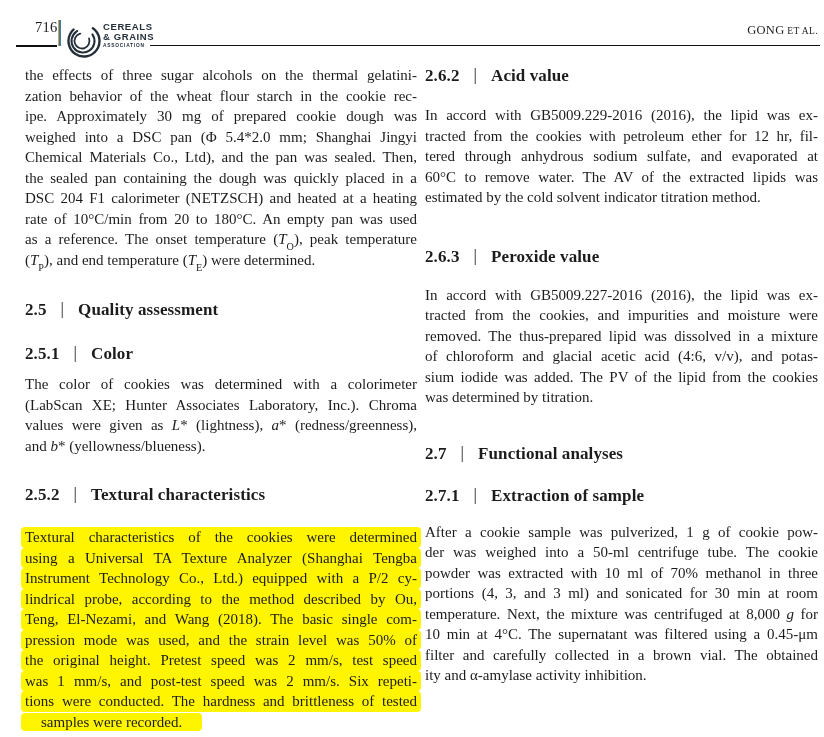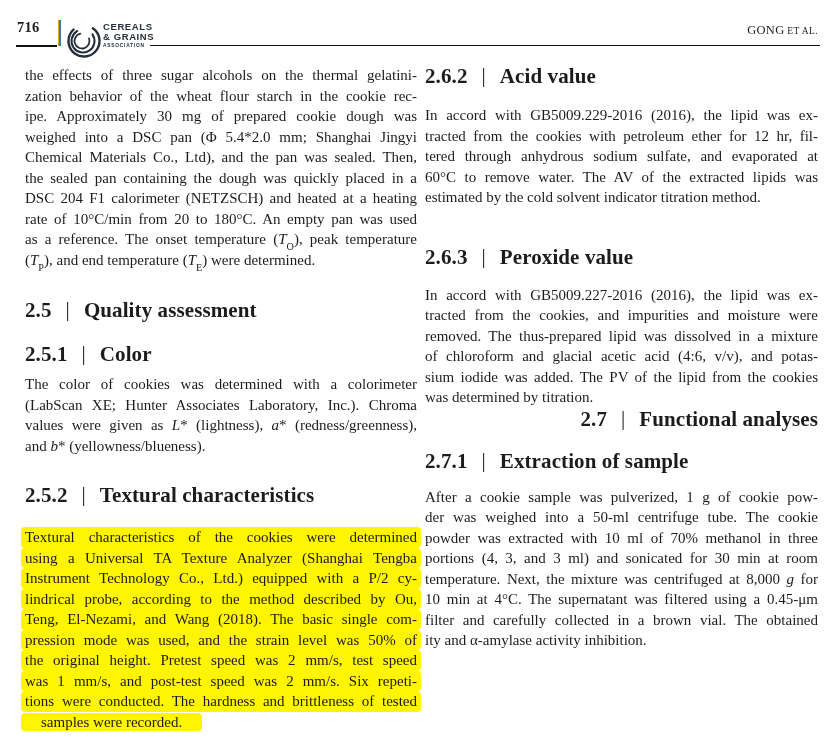--- a/index.html
+++ b/index.html
@@ -13,22 +13,22 @@
   html,body{margin:0;padding:0;}
   body{
     width:824px;height:737px;overflow:hidden;background:#ffffff;
     font-family:"Liberation Serif", serif;color:var(--text);
   }
   .page{position:relative;width:824px;height:737px;}
 
   
   .header{position:absolute;left:0;top:0;width:824px;height:60px;}
   .pagenum{
-    position:absolute;left:17px;top:19px;
-    font-size:14.5px;font-weight:bold;letter-spacing:.3px;
+    position:absolute;left:35px;top:19px;
+    font-size:14.5px;font-weight:normal;letter-spacing:.3px;
   }
   .pagenum-rule{position:absolute;left:16px;top:45px;width:41px;height:1.5px;background:var(--rule);}
   .vbar{position:absolute;left:58px;top:20px;width:3px;height:26px;
     background:linear-gradient(to right, var(--bar-gold) 0 45%, var(--bar-blue) 45% 100%);}
   .rule-right{position:absolute;left:150px;top:45px;width:670px;height:1.3px;background:var(--rule);}
   .logo{position:absolute;left:62px;top:18px;width:100px;height:44px;}
   .logo-text{
     position:absolute;left:41px;top:4px;
     font-family:"Liberation Sans", sans-serif;color:var(--logo);
     font-weight:bold;line-height:10px;font-size:9.5px;letter-spacing:.6px;white-space:nowrap;
@@ -40,35 +40,35 @@
   
   .col{position:absolute;top:65px;font-size:15px;line-height:20.5px;}
   .col-left{left:25px;width:392px;}
   .col-right{left:425px;width:393px;}
 
   .para .line{text-align:justify;text-align-last:justify;white-space:normal;}
   .para .line.last{text-align-last:left;}
 
   
   .sec{
-    margin:0;font-size:21px;font-weight:bold;line-height:22px;
+    margin:0;font-size:17px;font-weight:bold;line-height:22px;
     white-space:nowrap;letter-spacing:.1px;
   }
   .sec .sep{font-weight:400;margin:0 14px;position:relative;top:-1px;}
 
   
   .mt-h25{margin-top:29px;}
   .mt-h251{margin-top:22px;}
   .mt-color{margin-top:9px;}
   .mt-h252{margin-top:28px;}
   .mt-hl{margin-top:21px;}
   .mt-acid{margin-top:18px;}
   .mt-h263{margin-top:38px;}
   .mt-perox{margin-top:17px;}
-  .mt-h27{text-align:right;}
+  .mt-h27{margin-top:35px;}
   .mt-h271{margin-top:20px;}
   .mt-extr{margin-top:15px;}
 
   
   .para .line.hl{
     background:var(--highlight);
     border-radius:4px;
     padding:0 4px;margin-left:-4px;margin-right:-4px;
   }
   .hl-span{

